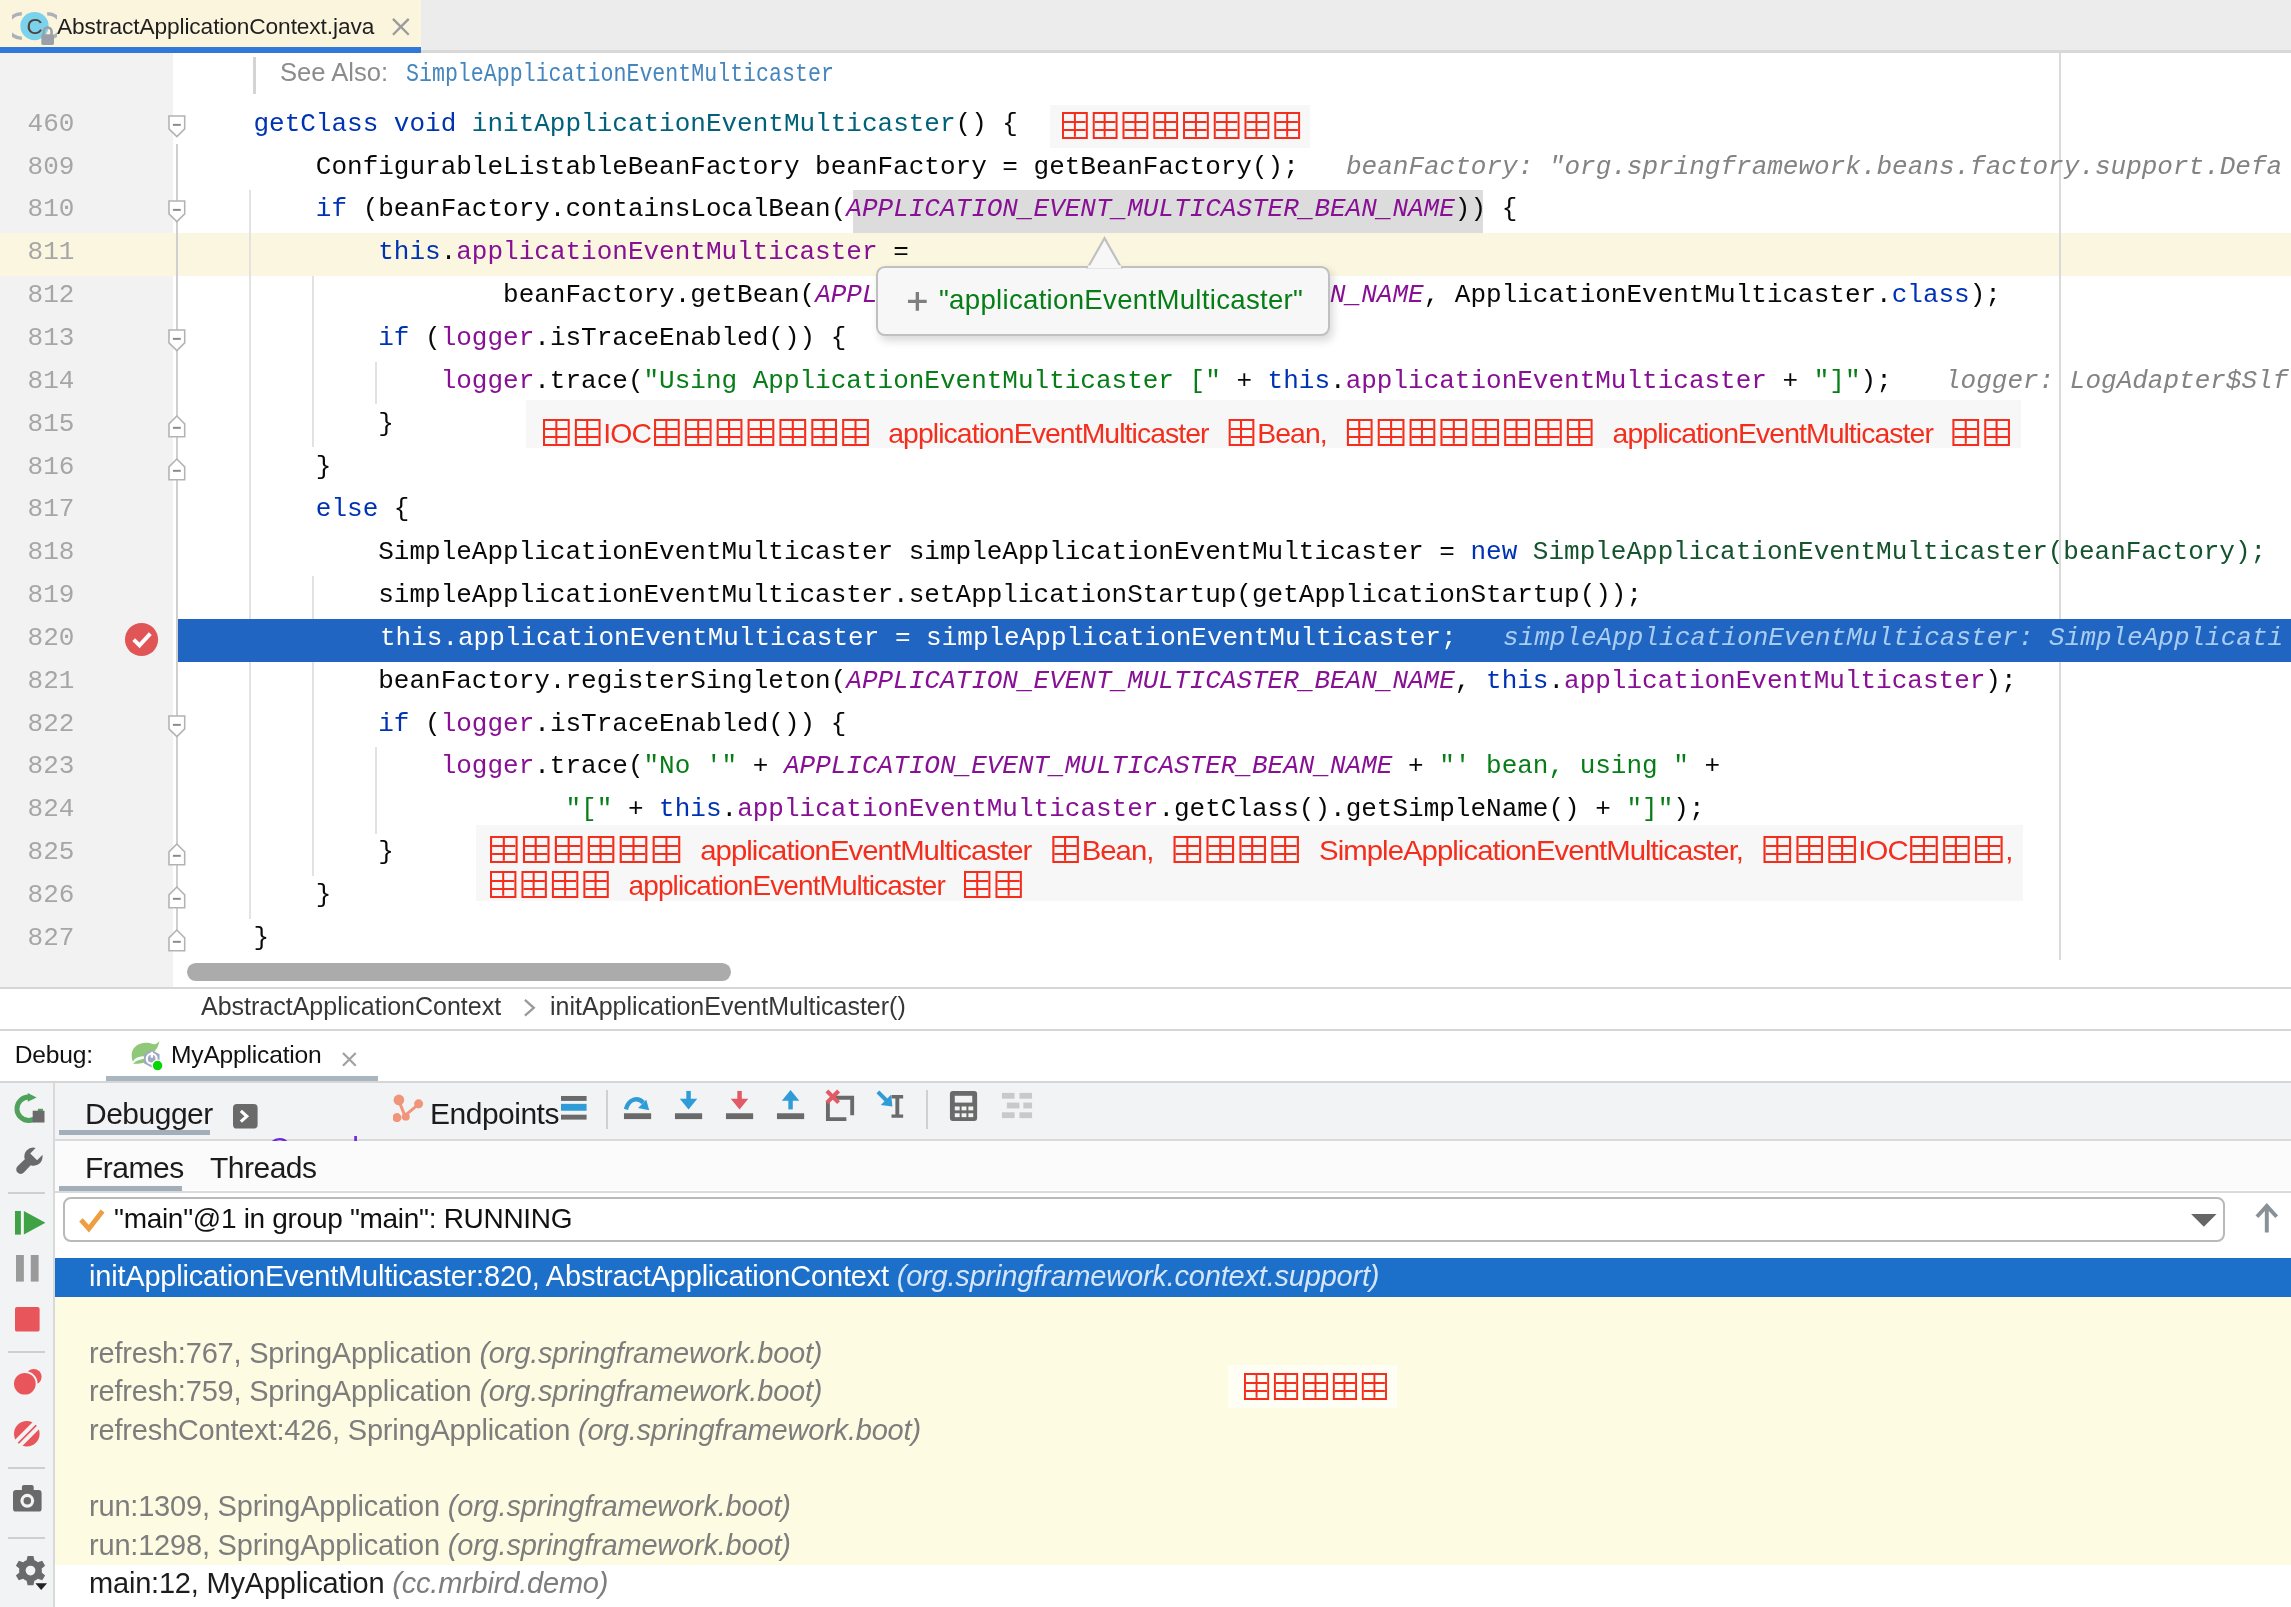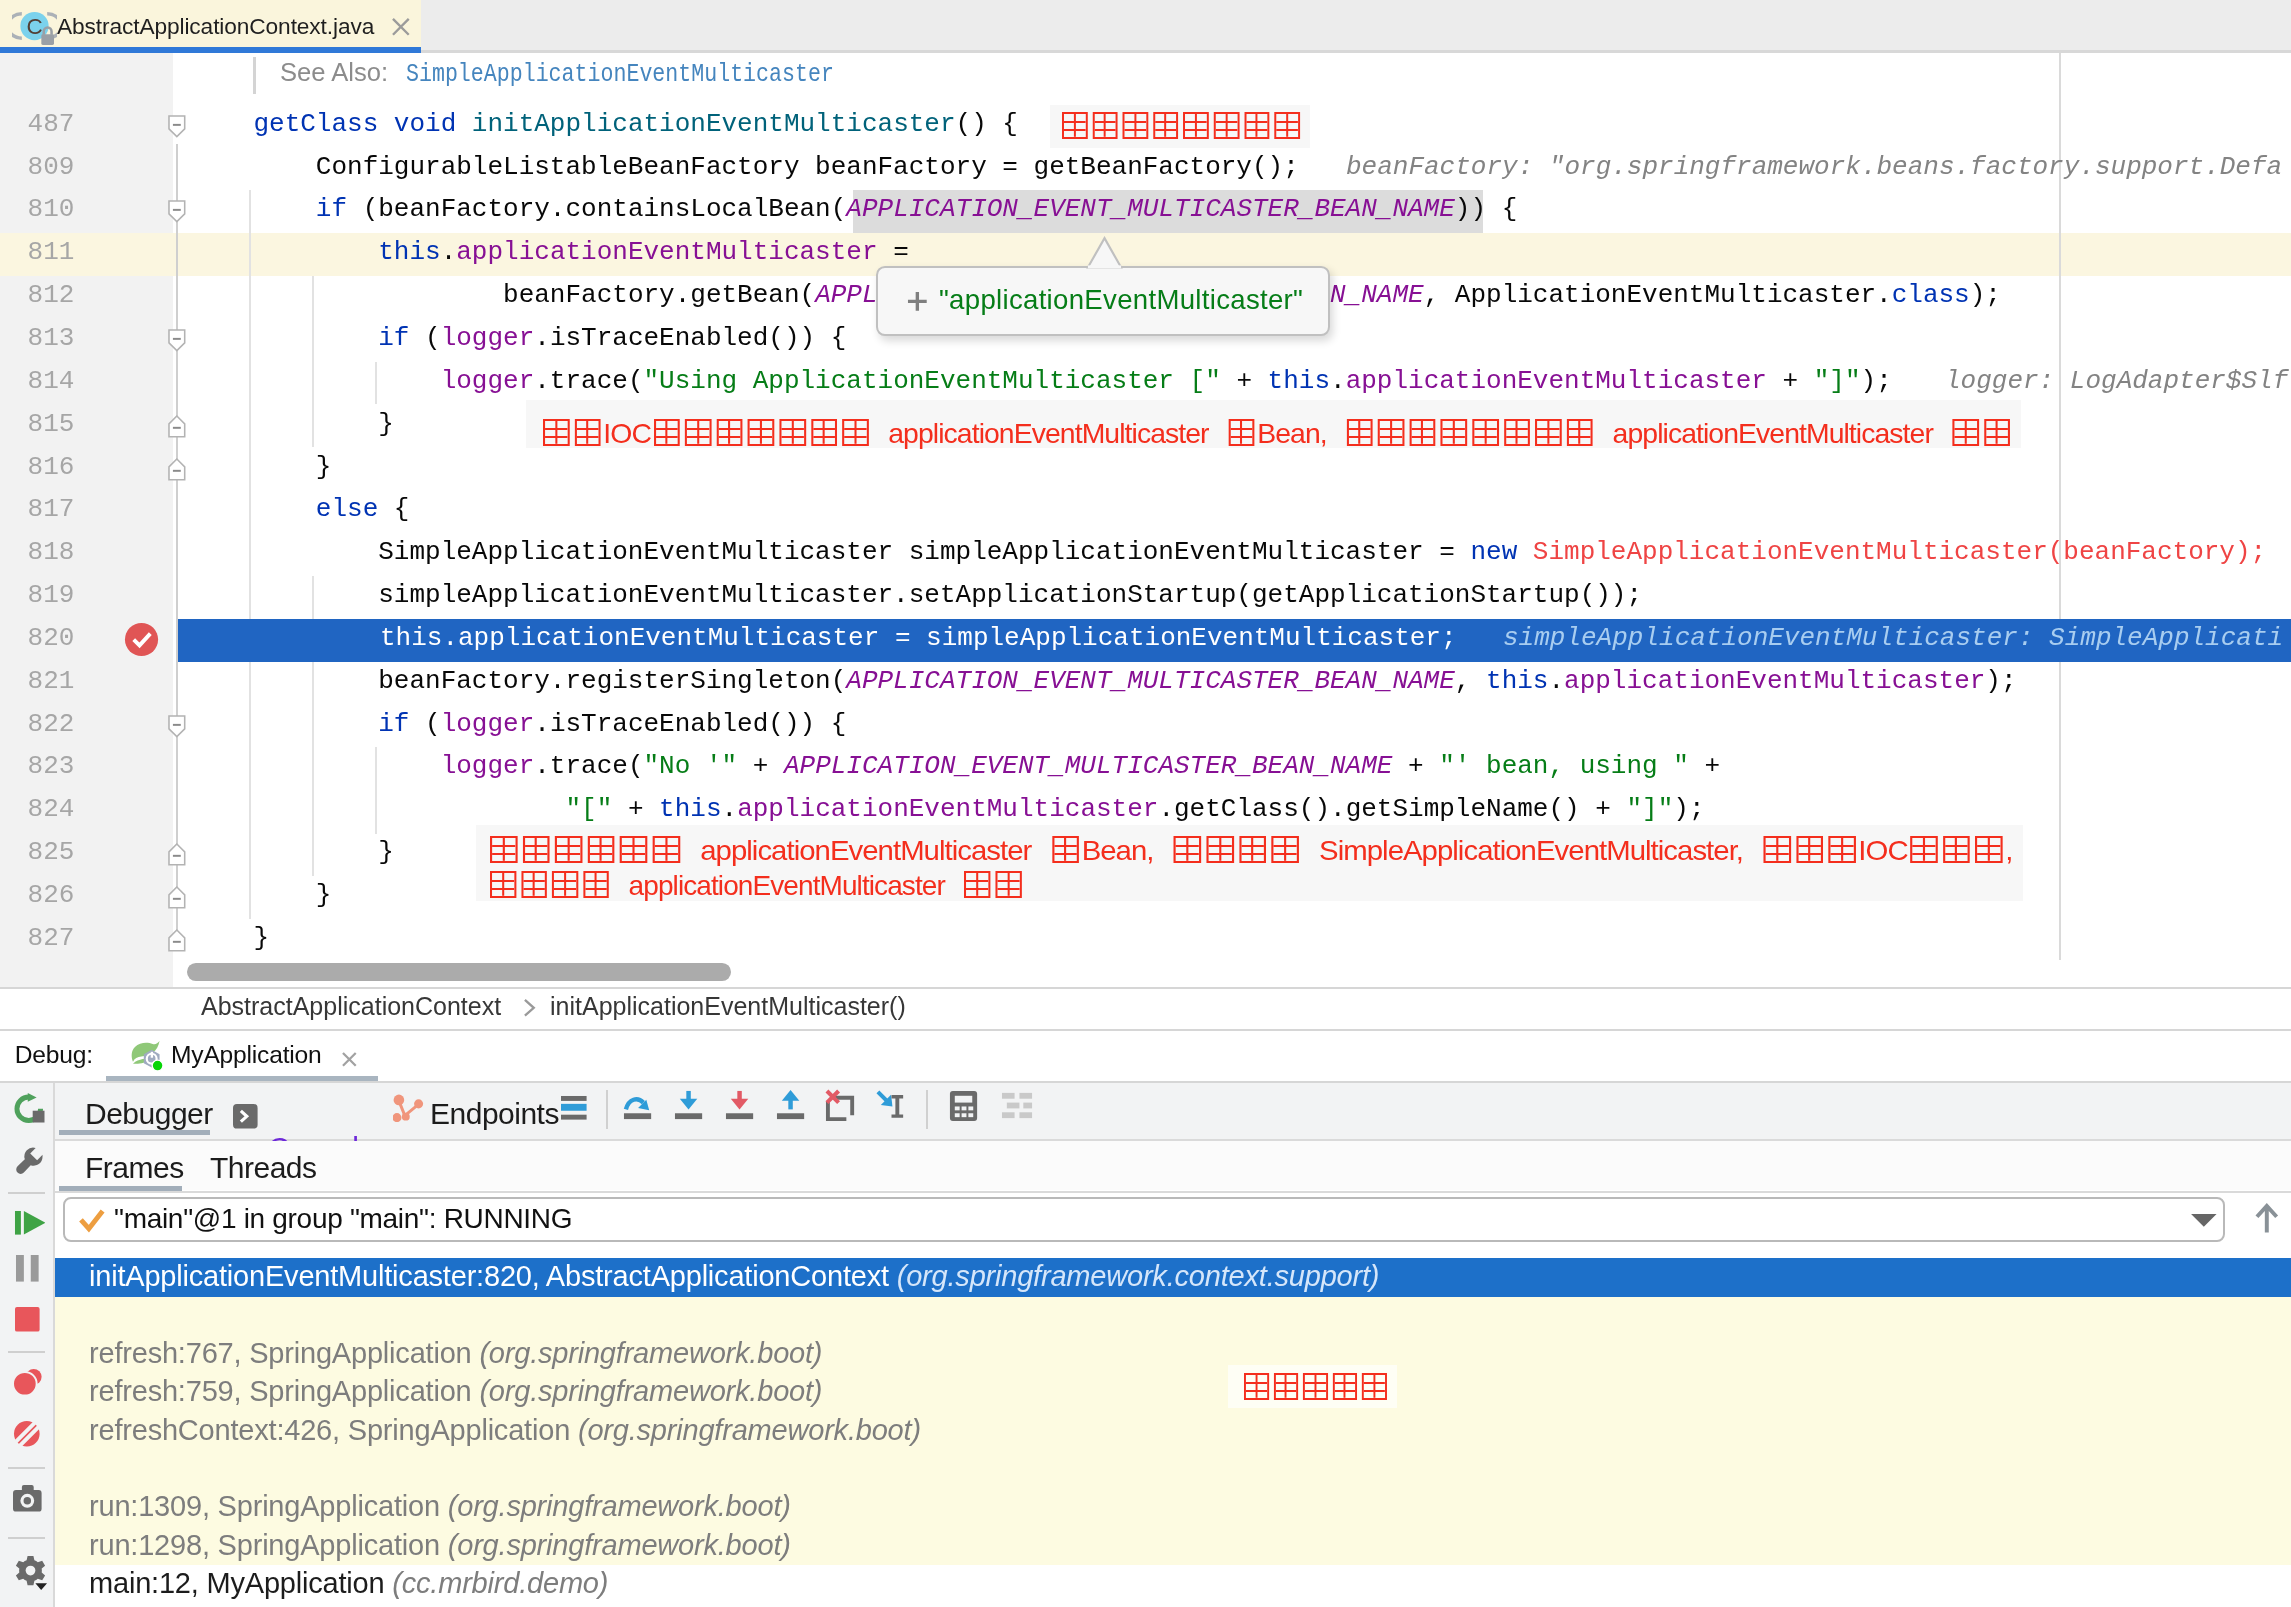--- a/index.html
+++ b/index.html
@@ -44,21 +44,21 @@
 <div class="abs" style="left:0px;top:233px;width:2291px;height:43px;background:#fbf6e0"></div>
 <div class="abs" style="left:2059px;top:53px;width:2px;height:907px;background:#dadada"></div>
 <div class="abs" style="left:249px;top:190px;width:2px;height:729px;background:#e2e2e2"></div>
 <div class="abs" style="left:312px;top:276px;width:2px;height:171px;background:#e2e2e2"></div>
 <div class="abs" style="left:312px;top:576px;width:2px;height:300px;background:#e2e2e2"></div>
 <div class="abs" style="left:375px;top:362px;width:2px;height:42px;background:#e2e2e2"></div>
 <div class="abs" style="left:375px;top:747px;width:2px;height:87px;background:#e2e2e2"></div>
 <div class="abs" style="left:176px;top:144px;width:2px;height:788px;background:#cfcfcf"></div>
 <div class="abs" style="left:178px;top:619px;width:2113px;height:43px;background:#2065c2"></div>
 <div class="abs" style="left:853px;top:190px;width:630px;height:43px;background:#dcdcdc"></div>
-<div class="abs gnum" style="top:103px">487</div>
+<div class="abs gnum" style="top:103px">460</div>
 <div class="abs gnum" style="top:146px">809</div>
 <div class="abs gnum" style="top:188px">810</div>
 <div class="abs gnum" style="top:231px">811</div>
 <div class="abs gnum" style="top:274px">812</div>
 <div class="abs gnum" style="top:317px">813</div>
 <div class="abs gnum" style="top:360px">814</div>
 <div class="abs gnum" style="top:403px">815</div>
 <div class="abs gnum" style="top:446px">816</div>
 <div class="abs gnum" style="top:488px">817</div>
 <div class="abs gnum" style="top:531px">818</div>
@@ -117,21 +117,21 @@
 <div class="abs code" style="left:191px;top:103px"><span style="color:#080808;">    </span><span style="color:#0033b3;">getClass void </span><span style="color:#00627a;">initApplicationEventMulticaster</span><span style="color:#080808;">() {</span></div>
 <div class="abs code" style="left:191px;top:146px"><span style="color:#080808;">        ConfigurableListableBeanFactory beanFactory = getBeanFactory();</span></div>
 <div class="abs code" style="left:191px;top:188px"><span style="color:#080808;">        </span><span style="color:#0033b3;">if </span><span style="color:#080808;">(beanFactory.containsLocalBean(</span><span style="color:#871094;font-style:italic;">APPLICATION_EVENT_MULTICASTER_BEAN_NAME</span><span style="color:#080808;">)) {</span></div>
 <div class="abs code" style="left:191px;top:231px"><span style="color:#080808;">            </span><span style="color:#0033b3;">this</span><span style="color:#080808;">.</span><span style="color:#871094;">applicationEventMulticaster</span><span style="color:#080808;"> =</span></div>
 <div class="abs code" style="left:191px;top:274px"><span style="color:#080808;">                    </span><span style="color:#080808;">beanFactory.getBean(</span><span style="color:#871094;font-style:italic;">APPLICATION_EVENT_MULTICASTER_BEAN_NAME</span><span style="color:#080808;">, ApplicationEventMulticaster.</span><span style="color:#0033b3;">class</span><span style="color:#080808;">);</span></div>
 <div class="abs code" style="left:191px;top:317px"><span style="color:#080808;">            </span><span style="color:#0033b3;">if </span><span style="color:#080808;">(</span><span style="color:#871094;">logger</span><span style="color:#080808;">.isTraceEnabled()) {</span></div>
 <div class="abs code" style="left:191px;top:360px"><span style="color:#080808;">                </span><span style="color:#871094;">logger</span><span style="color:#080808;">.trace(</span><span style="color:#067d17;">"Using ApplicationEventMulticaster ["</span><span style="color:#080808;"> + </span><span style="color:#0033b3;">this</span><span style="color:#080808;">.</span><span style="color:#871094;">applicationEventMulticaster</span><span style="color:#080808;"> + </span><span style="color:#067d17;">"]"</span><span style="color:#080808;">);</span></div>
 <div class="abs code" style="left:191px;top:403px"><span style="color:#080808;">            }</span></div>
 <div class="abs code" style="left:191px;top:446px"><span style="color:#080808;">        }</span></div>
 <div class="abs code" style="left:191px;top:488px"><span style="color:#080808;">        </span><span style="color:#0033b3;">else </span><span style="color:#080808;">{</span></div>
-<div class="abs code" style="left:191px;top:531px"><span style="color:#080808;">            SimpleApplicationEventMulticaster simpleApplicationEventMulticaster = </span><span style="color:#0033b3;">new </span><span style="color:#ef4444;">SimpleApplicationEventMulticaster(beanFactory);</span></div>
+<div class="abs code" style="left:191px;top:531px"><span style="color:#080808;">            SimpleApplicationEventMulticaster simpleApplicationEventMulticaster = </span><span style="color:#0033b3;">new </span><span style="color:#14532d;">SimpleApplicationEventMulticaster(beanFactory);</span></div>
 <div class="abs code" style="left:191px;top:574px"><span style="color:#080808;">            simpleApplicationEventMulticaster.setApplicationStartup(getApplicationStartup());</span></div>
 <div class="abs code" style="left:380px;top:617px"><span style="color:#fff">this.applicationEventMulticaster = simpleApplicationEventMulticaster;</span></div>
 <div class="abs code" style="left:191px;top:660px"><span style="color:#080808;">            beanFactory.registerSingleton(</span><span style="color:#871094;font-style:italic;">APPLICATION_EVENT_MULTICASTER_BEAN_NAME</span><span style="color:#080808;">, </span><span style="color:#0033b3;">this</span><span style="color:#080808;">.</span><span style="color:#871094;">applicationEventMulticaster</span><span style="color:#080808;">);</span></div>
 <div class="abs code" style="left:191px;top:703px"><span style="color:#080808;">            </span><span style="color:#0033b3;">if </span><span style="color:#080808;">(</span><span style="color:#871094;">logger</span><span style="color:#080808;">.isTraceEnabled()) {</span></div>
 <div class="abs code" style="left:191px;top:745px"><span style="color:#080808;">                </span><span style="color:#871094;">logger</span><span style="color:#080808;">.trace(</span><span style="color:#067d17;">"No '"</span><span style="color:#080808;"> + </span><span style="color:#871094;font-style:italic;">APPLICATION_EVENT_MULTICASTER_BEAN_NAME</span><span style="color:#080808;"> + </span><span style="color:#067d17;">"' bean, using "</span><span style="color:#080808;"> +</span></div>
 <div class="abs code" style="left:191px;top:788px"><span style="color:#080808;">                        </span><span style="color:#067d17;">"["</span><span style="color:#080808;"> + </span><span style="color:#0033b3;">this</span><span style="color:#080808;">.</span><span style="color:#871094;">applicationEventMulticaster</span><span style="color:#080808;">.getClass().getSimpleName() + </span><span style="color:#067d17;">"]"</span><span style="color:#080808;">);</span></div>
 <div class="abs code" style="left:191px;top:831px"><span style="color:#080808;">            }</span></div>
 <div class="abs code" style="left:191px;top:874px"><span style="color:#080808;">        }</span></div>
 <div class="abs code" style="left:191px;top:917px"><span style="color:#080808;">    }</span></div>
 <div class="abs code hint" style="left:1346px;top:146px">beanFactory: "org.springframework.beans.factory.support.Defa</div>

